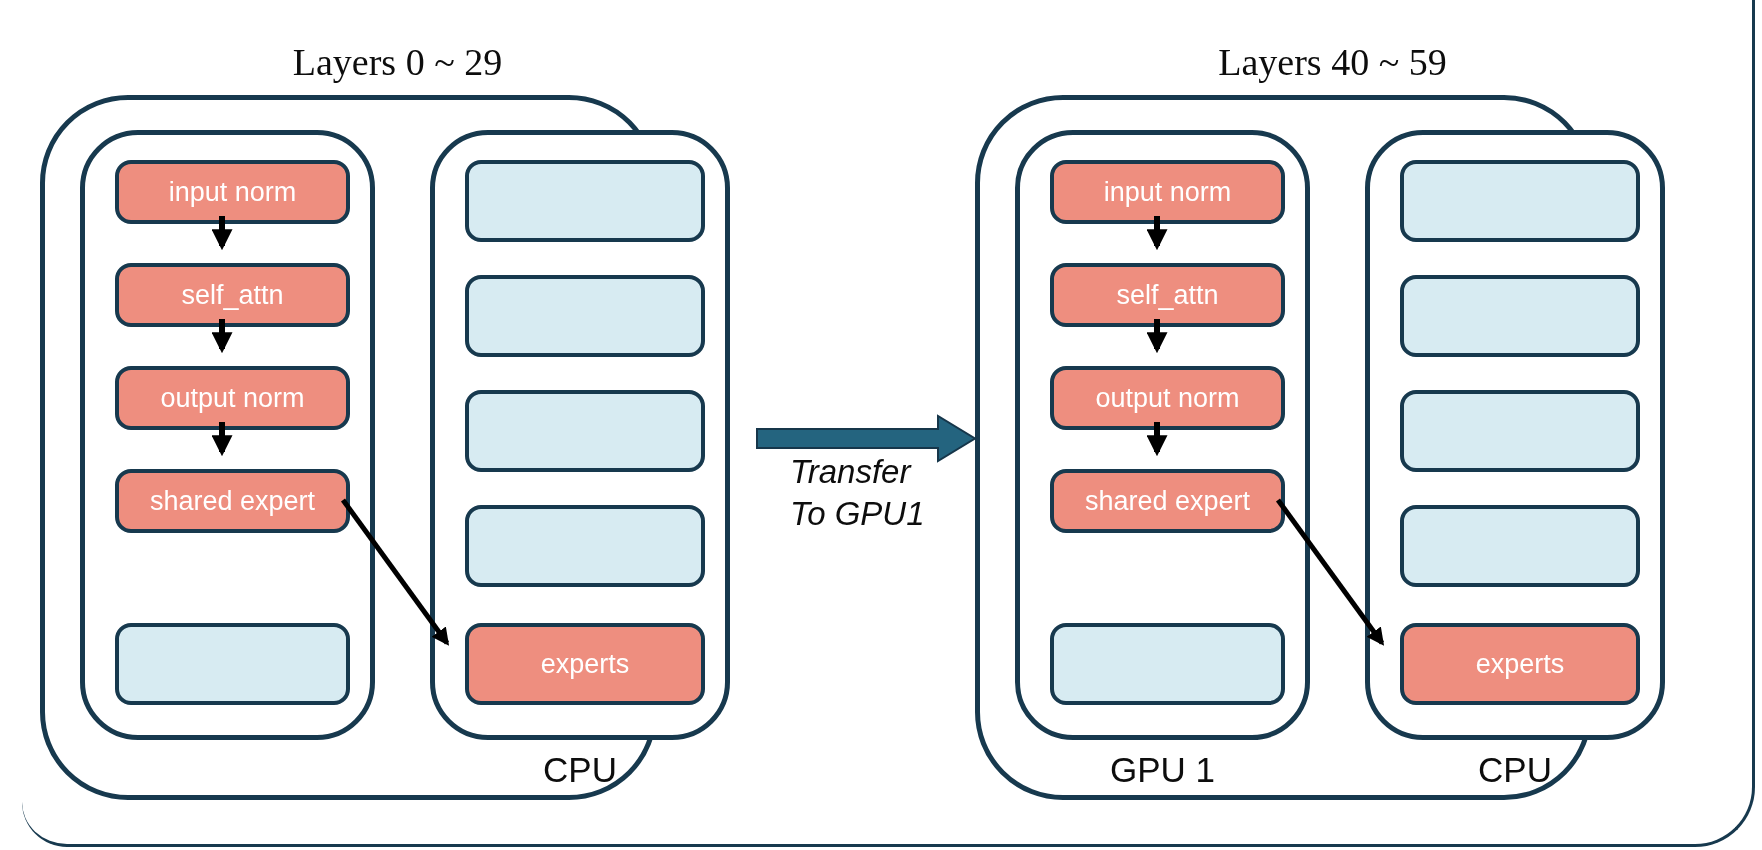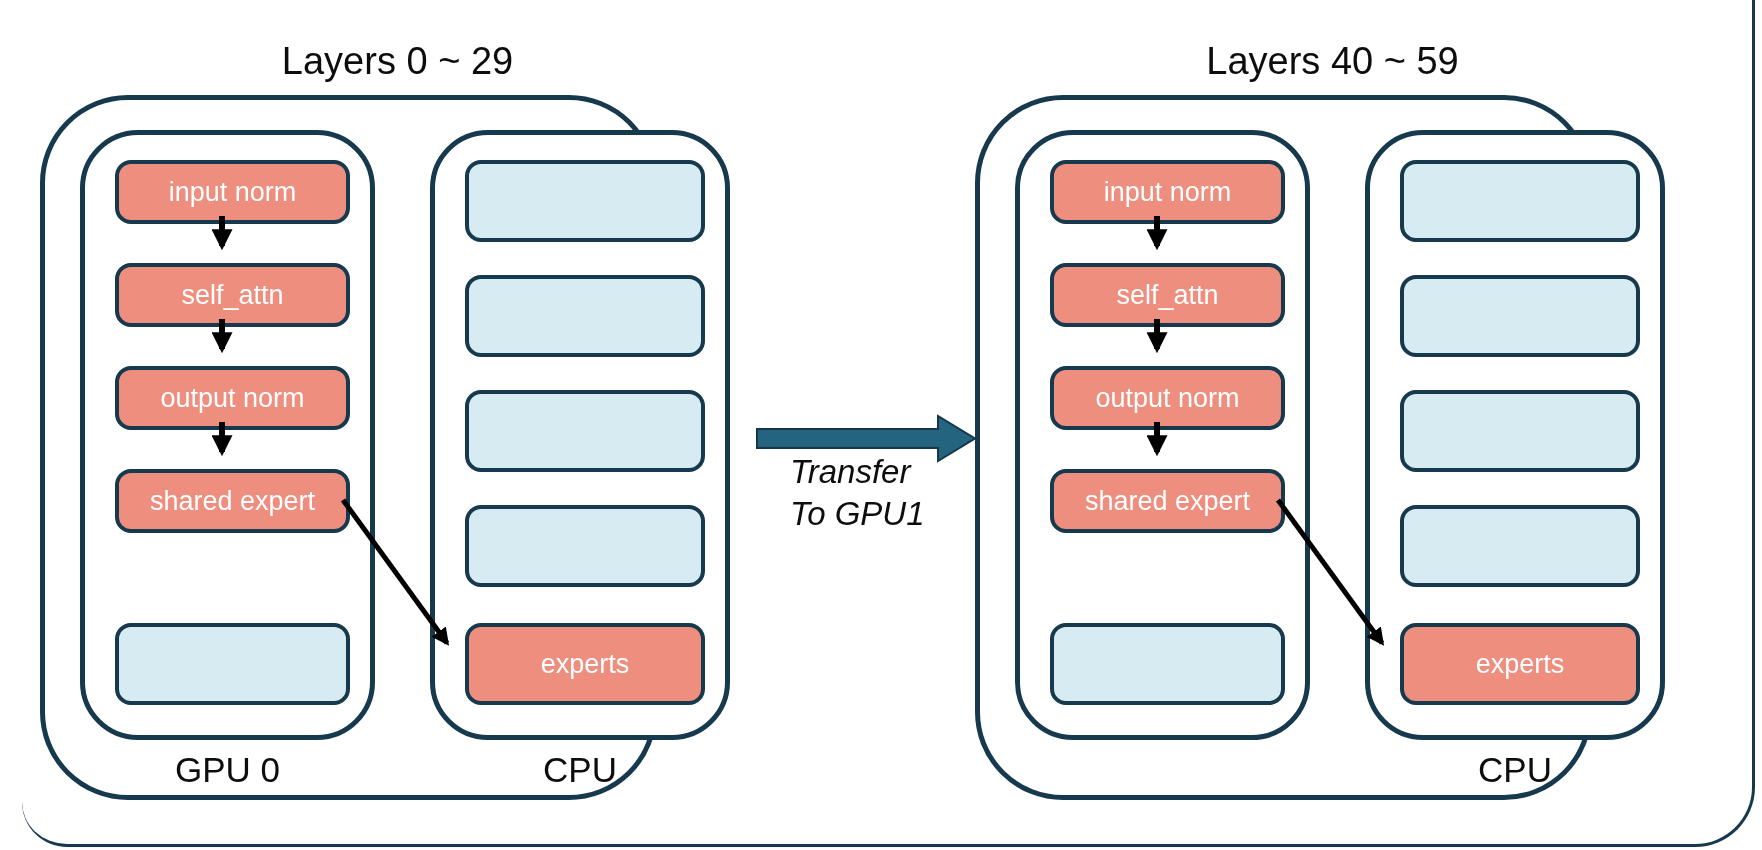--- a/index.html
+++ b/index.html
@@ -19,20 +19,21 @@
     font-family: "Liberation Sans", sans-serif;
   }
   .group-title {
     position: absolute;
     top: 40px;
     width: 715px;
     text-align: center;
     font-size: 38px;
     color: var(--text_dark);
     white-space: nowrap;
+    font-family: Liberation Serif, serif;
   }
   .group {
     position: absolute;
     top: 95px;
     width: 617px; height: 705px;
     box-sizing: border-box;
     border: 5px solid var(--border);
     border-radius: 88px;
     background: #ffffff;
   }
@@ -108,39 +109,39 @@
     <div class="box module" style="left:30px;top:334px;width:235px;height:64px">shared expert</div>
     <div class="box empty" style="left:30px;top:488px;width:235px;height:82px"></div>
   </div>
   <div class="col" style="left:385px;width:300px">
     <div class="box empty" style="left:30px;top:25px;width:240px;height:82px"></div>
     <div class="box empty" style="left:30px;top:140px;width:240px;height:82px"></div>
     <div class="box empty" style="left:30px;top:255px;width:240px;height:82px"></div>
     <div class="box empty" style="left:30px;top:370px;width:240px;height:82px"></div>
     <div class="box module" style="left:30px;top:488px;width:240px;height:82px">experts</div>
   </div>
-  <div class="col-label" style="left:35px;width:295px">GPU 0</div>
   <div class="col-label" style="left:385px;width:300px">CPU</div>
 </div>
 
 <div class="group" style="left:975px">
   <div class="col" style="left:35px;width:295px">
     <div class="box module" style="left:30px;top:25px;width:235px;height:64px">input norm</div>
     <div class="box module" style="left:30px;top:128px;width:235px;height:64px">self_attn</div>
     <div class="box module" style="left:30px;top:231px;width:235px;height:64px">output norm</div>
     <div class="box module" style="left:30px;top:334px;width:235px;height:64px">shared expert</div>
     <div class="box empty" style="left:30px;top:488px;width:235px;height:82px"></div>
   </div>
   <div class="col" style="left:385px;width:300px">
     <div class="box empty" style="left:30px;top:25px;width:240px;height:82px"></div>
     <div class="box empty" style="left:30px;top:140px;width:240px;height:82px"></div>
     <div class="box empty" style="left:30px;top:255px;width:240px;height:82px"></div>
     <div class="box empty" style="left:30px;top:370px;width:240px;height:82px"></div>
     <div class="box module" style="left:30px;top:488px;width:240px;height:82px">experts</div>
   </div>
+  <div class="col-label" style="left:35px;width:295px">GPU 1</div>
   <div class="col-label" style="left:385px;width:300px">CPU</div>
 </div>
 
 <div class="transfer-label">
   <div>Transfer</div>
   <div>To GPU1</div>
 </div>
 
 <svg class="arrows" width="1762" height="850" viewBox="0 0 1762 850">
   <defs>

